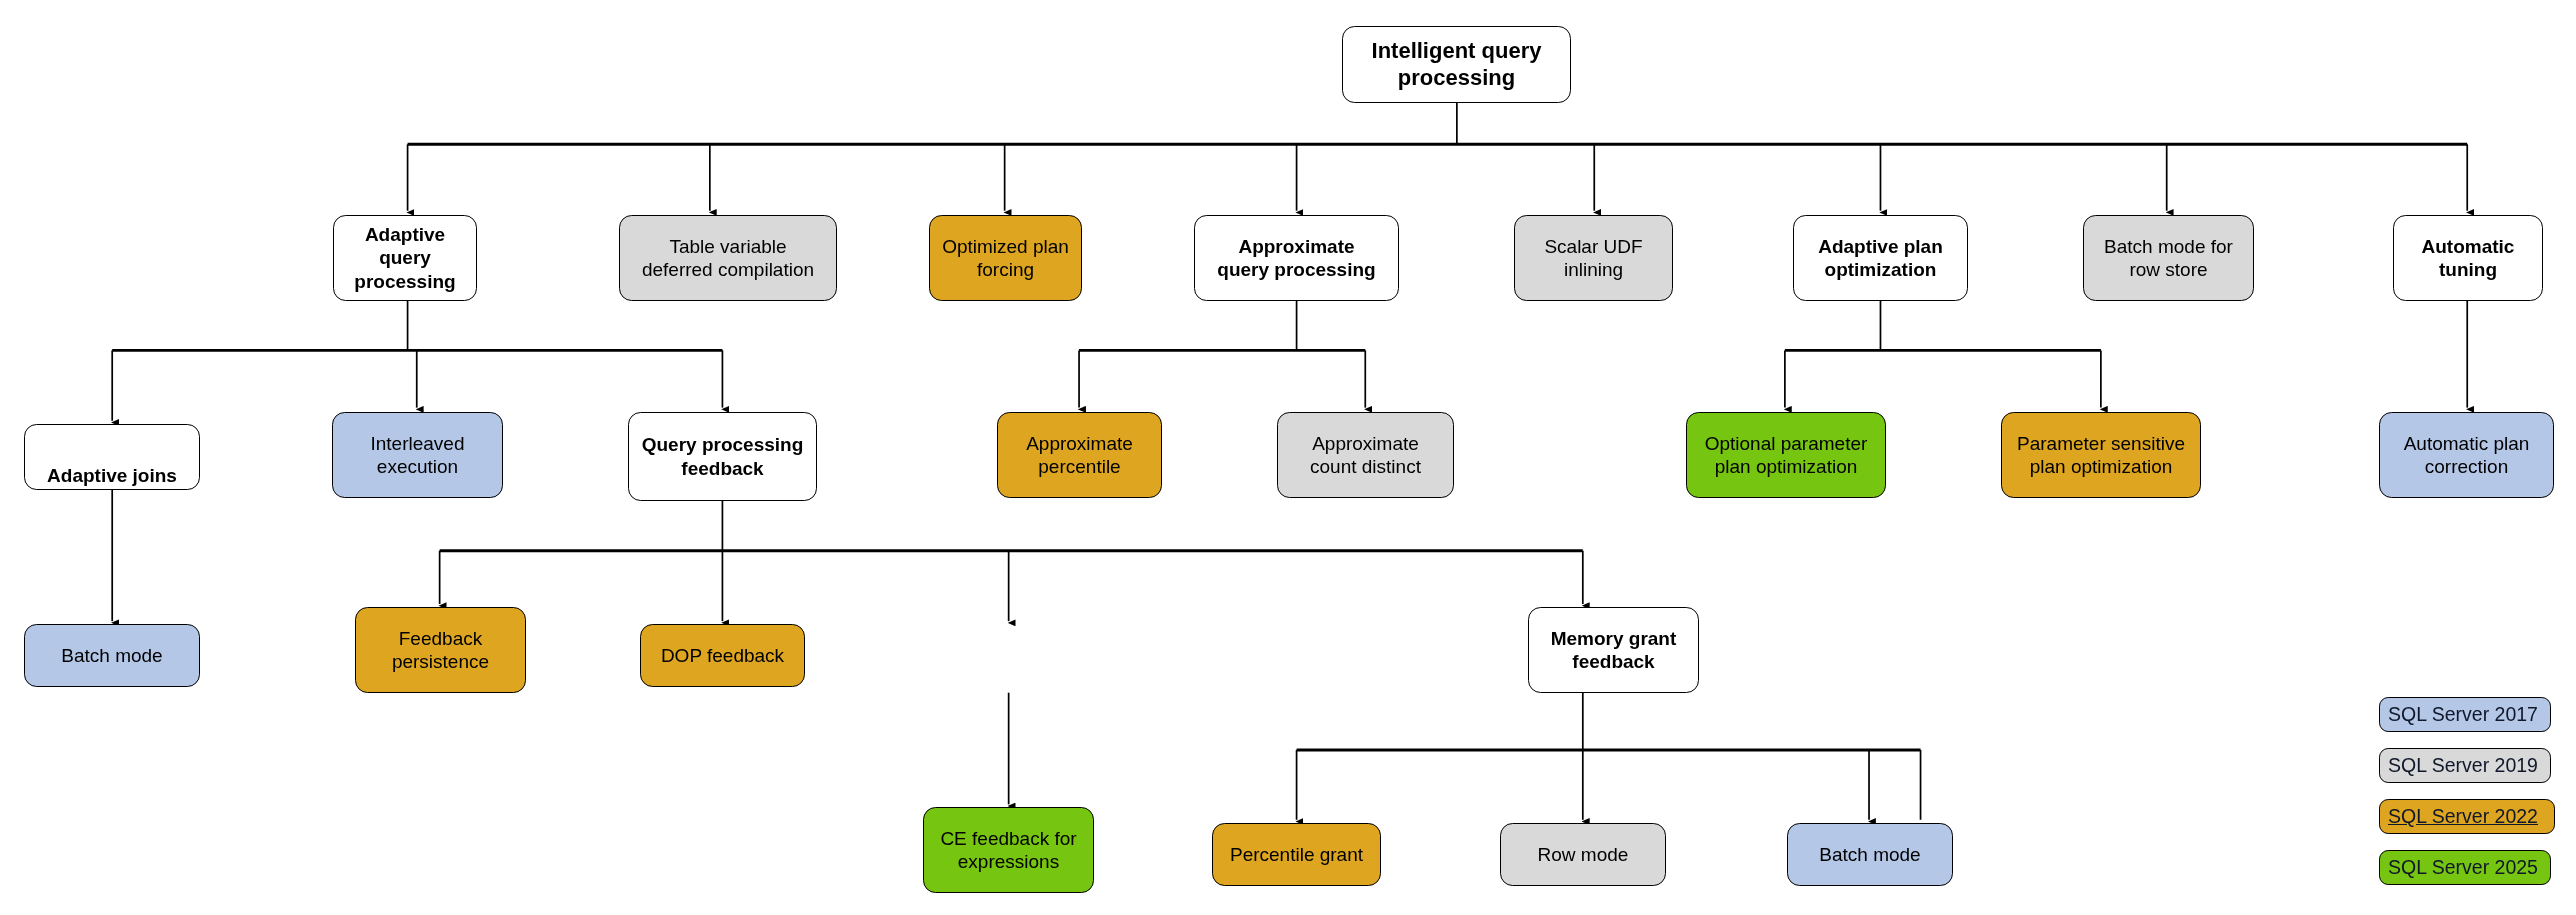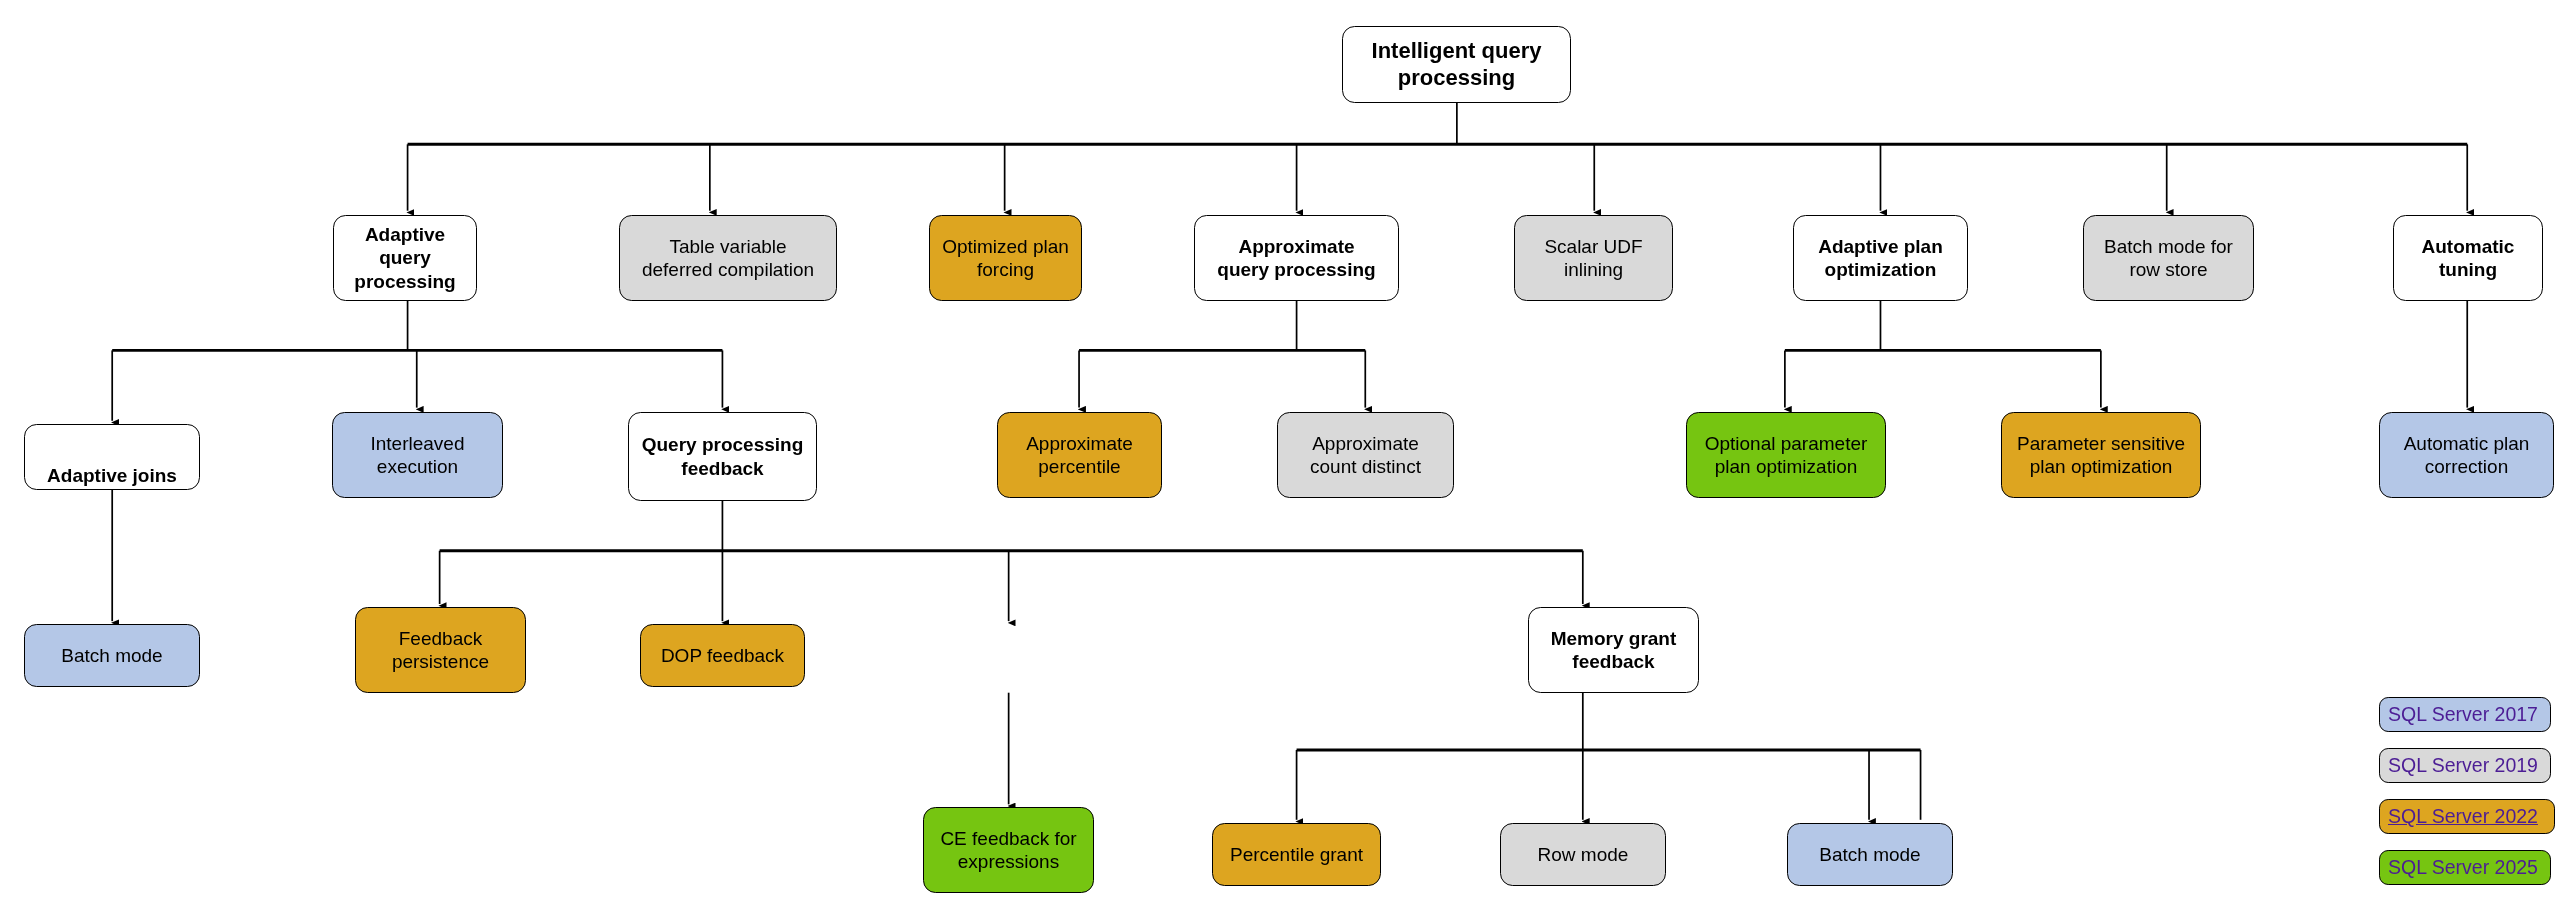--- a/index.html
+++ b/index.html
@@ -11,21 +11,21 @@
         line-height:1.22;color:#000000;padding:2.3px 4.6px;background:#ffffff;}
   .node span{display:block;width:100%;white-space:pre-line;}
   .fill-white{background:#ffffff;}
   .fill-gray{background:#d9d9d9;}
   .fill-gold{background:#dda520;}
   .fill-green{background:#76c511;}
   .fill-blue{background:#b4c7e7;}
   .bold{font-weight:bold;}
   .legend-item{position:absolute;box-sizing:border-box;border:1.7px solid #000;border-radius:9.2px;
         display:flex;align-items:center;justify-content:flex-start;padding-left:8px;
-        font-size:19.5px;color:#4c1d95;}
+        font-size:19.5px;color:#0f172a;}
 </style>
 </head>
 <body>
 
 <div id="canvas">
 
   <svg class="wires" viewBox="0 0 4500 1600">
     <defs>
       <marker id="ah" markerWidth="12" markerHeight="14" refX="3" refY="12" orient="auto" markerUnits="userSpaceOnUse">
         <path d="M0,0 L6,14 L12,0 Z" fill="#000"></path>

